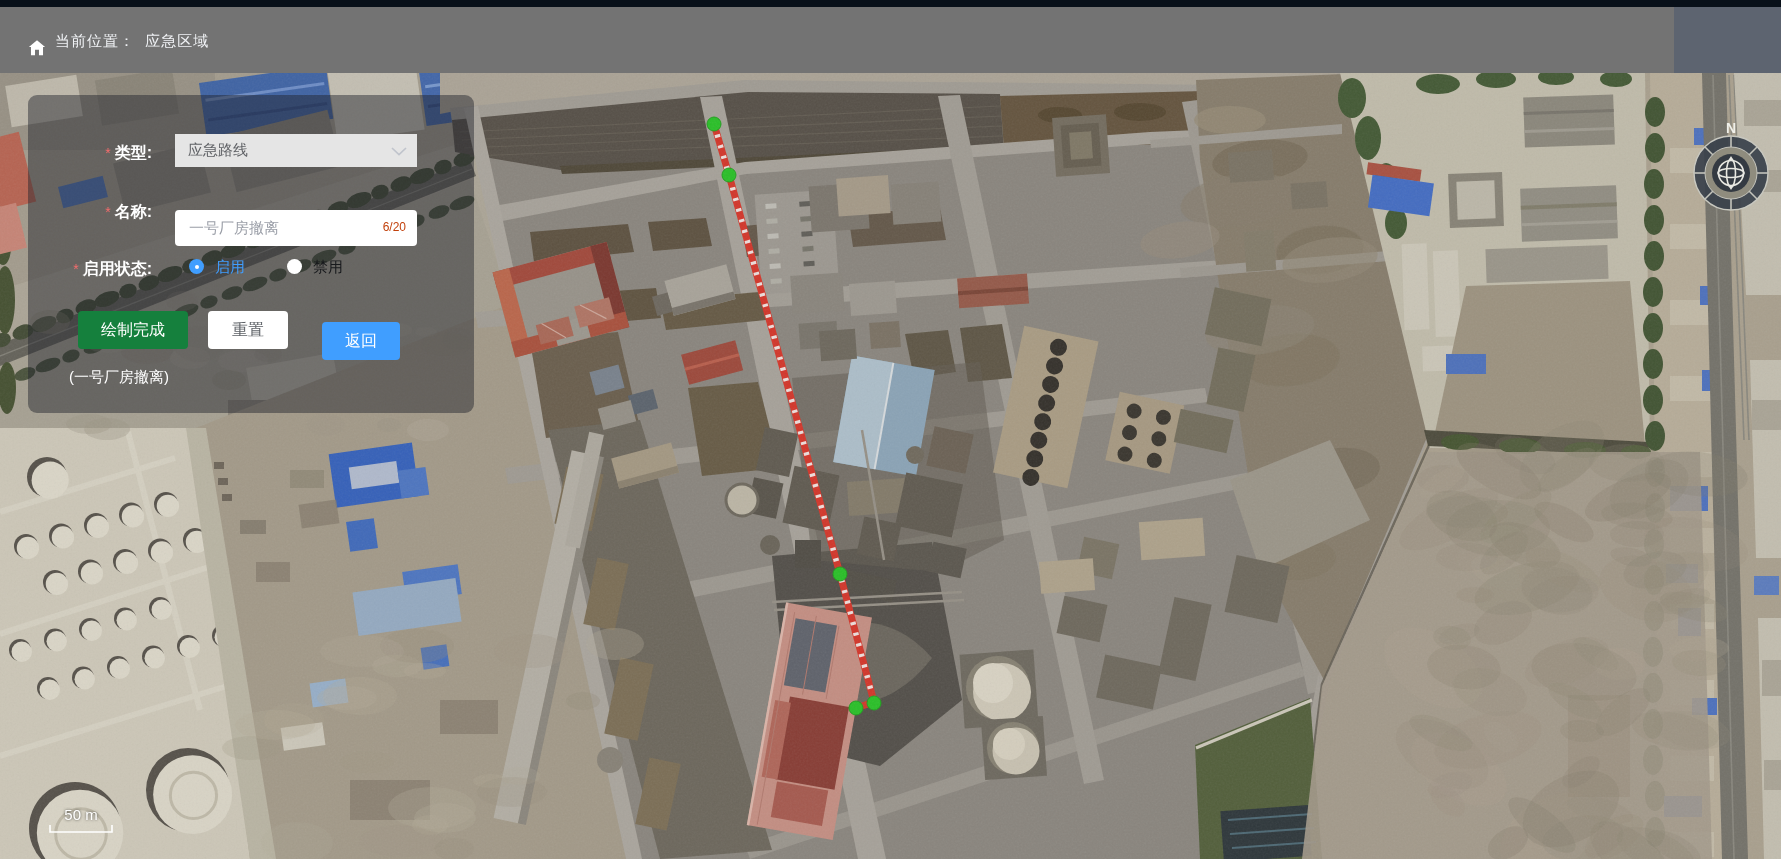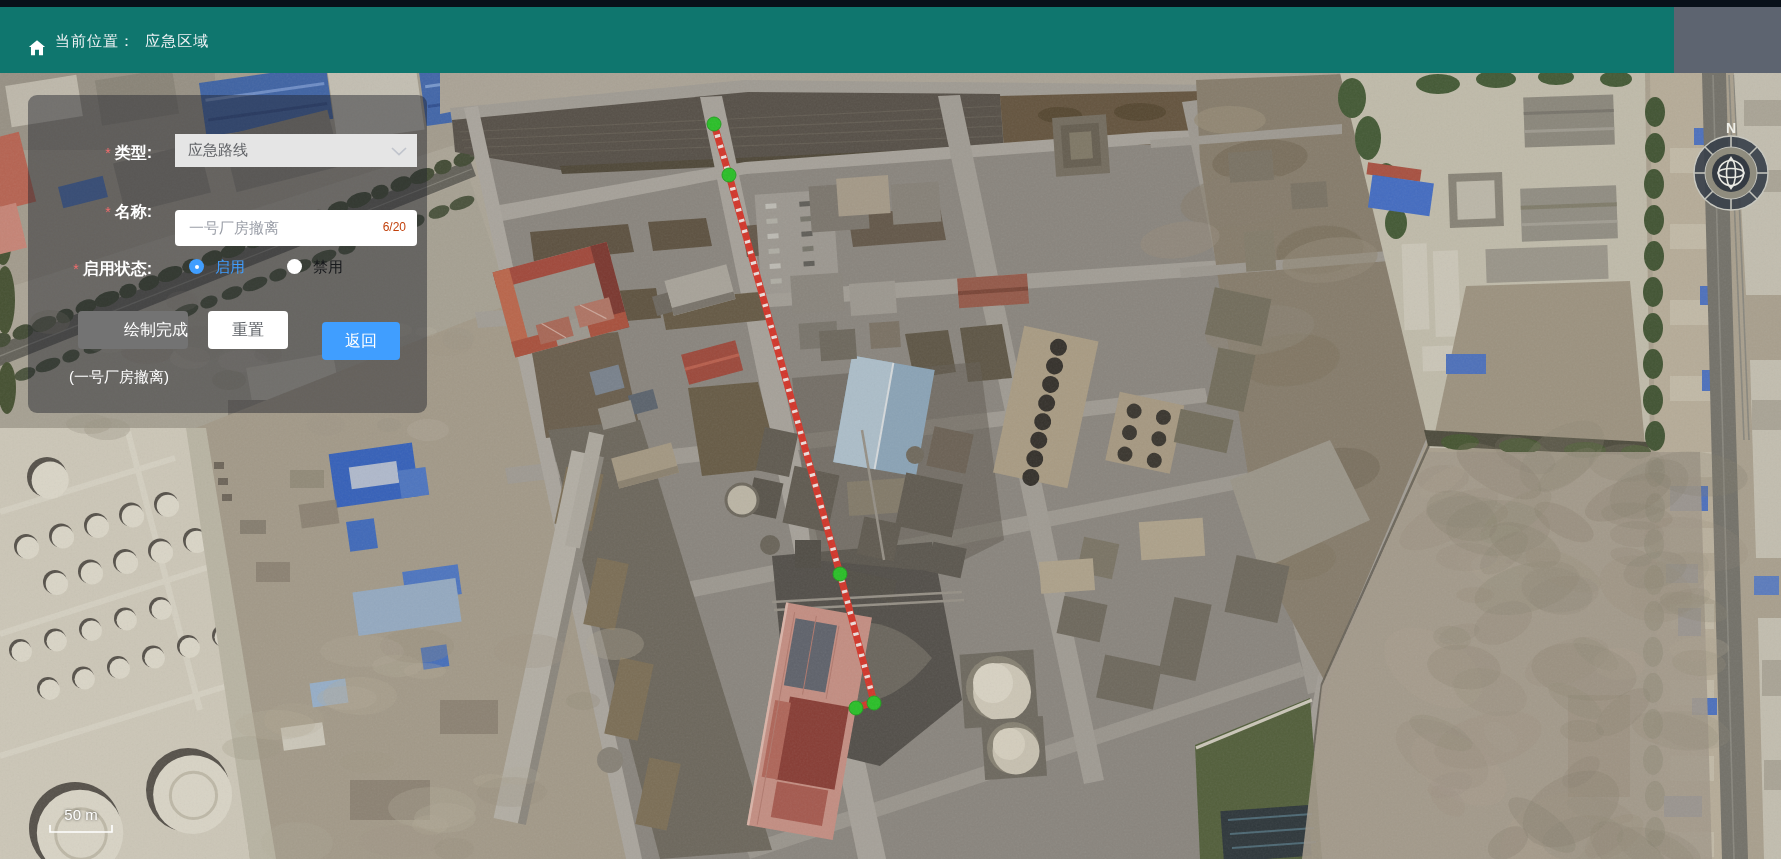--- a/index.html
+++ b/index.html
@@ -843,32 +843,32 @@
         <ellipse cx="1731" cy="173" rx="13" ry="4.5"></ellipse>
         <ellipse cx="1731" cy="173" rx="4.5" ry="14"></ellipse>
       </g>
       <path d="M 1731 156 l 3 5 h -6 Z M 1731 190 l 3 -5 h -6 Z" fill="#e8e8e2"></path>
       <text x="1731" y="133" font-size="14" font-weight="bold" fill="#f0f0ea" text-anchor="middle" font-family="Liberation Sans, sans-serif">N</text>
     </g>
 </svg>
 
 <div class="abs" style="left:0;top:0;width:1781px;height:7px;background:#081019;"></div>
 
-<div class="abs" style="left:0;top:7px;width:1781px;height:66px;background:#0f766e;">
+<div class="abs" style="left:0;top:7px;width:1781px;height:66px;background:#737373;">
 
   <div class="abs" style="left:1674px;top:0;width:107px;height:66px;background:#5d6470;"></div>
 
   <svg class="abs" style="left:28px;top:32px" width="18" height="18" viewBox="0 0 20 20">
     <path d="M10 1.5 L19 9 L16.7 9 L16.7 18 L12.2 18 L12.2 12 L7.8 12 L7.8 18 L3.3 18 L3.3 9 L1 9 Z" fill="#ffffff"></path>
   </svg>
 
   <div class="abs" style="left:55px;top:25px;font-size:15px;color:#f0f2f5;letter-spacing:1px;">当前位置：&nbsp; 应急区域</div>
 </div>
 
-<div class="abs" style="left:28px;top:95px;width:399px;height:318px;background:rgba(33,37,44,0.47);border-radius:9px;">
+<div class="abs" style="left:28px;top:95px;width:446px;height:318px;background:rgba(33,37,44,0.47);border-radius:9px;">
 
   <div class="abs" style="left:0;top:48px;width:124px;text-align:right;font-size:16px;font-weight:bold;color:#fff;"><span style="color:#f56c6c;font-weight:normal;font-size:14px;">* </span>类型:</div>
 
   <div class="abs" style="left:147px;top:39px;width:242px;height:33px;background:#e5e5e5;border-radius:0;">
     <div class="abs" style="left:13px;top:7px;font-size:15px;color:#606266;">应急路线</div>
 
     <svg class="abs" style="right:10px;top:13px" width="16" height="9" viewBox="0 0 16 9">
         <polyline points="1,1 8,7.5 15,1" fill="none" stroke="#c0c4cc" stroke-width="1.7"></polyline>
       </svg>
   </div>
@@ -883,21 +883,21 @@
 
   <div class="abs" style="left:0;top:164px;width:124px;text-align:right;font-size:16px;font-weight:bold;color:#fff;"><span style="color:#f56c6c;font-weight:normal;font-size:14px;">* </span>启用状态:</div>
 
   <div class="abs" style="left:161px;top:164px;width:15px;height:15px;border-radius:50%;background:#409eff;"></div>
   <div class="abs" style="left:166.5px;top:169.5px;width:4px;height:4px;border-radius:50%;background:#fff;"></div>
   <div class="abs" style="left:187px;top:163px;font-size:15px;color:#409eff;">启用</div>
 
   <div class="abs" style="left:259px;top:164px;width:15px;height:15px;border-radius:50%;background:#fff;"></div>
   <div class="abs" style="left:285px;top:163px;font-size:15px;color:#17191c;">禁用</div>
 
-  <div class="abs" style="left:50px;top:216px;width:110px;height:38px;background:#737373;border-radius:4px;color:#fff;font-size:16px;text-align:right;line-height:38px;">绘制完成</div>
+  <div class="abs" style="left:50px;top:216px;width:110px;height:38px;background:#15803d;border-radius:4px;color:#fff;font-size:16px;text-align:center;line-height:38px;">绘制完成</div>
 
   <div class="abs" style="left:180px;top:216px;width:80px;height:38px;background:#ffffff;border-radius:4px;color:#5d6166;font-size:16px;text-align:center;line-height:38px;">重置</div>
 
   <div class="abs" style="left:294px;top:216px;width:78px;height:38px;background:#409eff;border-radius:4px;color:#fff;font-size:16px;text-align:center;line-height:38px;margin-top:11px;">返回</div>
 
   <div class="abs" style="left:41px;top:273px;font-size:15px;color:#fff;">(一号厂房撤离)</div>
 </div>
 
 <div class="abs" style="left:49px;top:806px;width:64px;height:30px;">
   <div style="text-align:center;font-size:15px;color:#fff;text-shadow:0 0 3px rgba(0,0,0,.7);">50 m</div>

